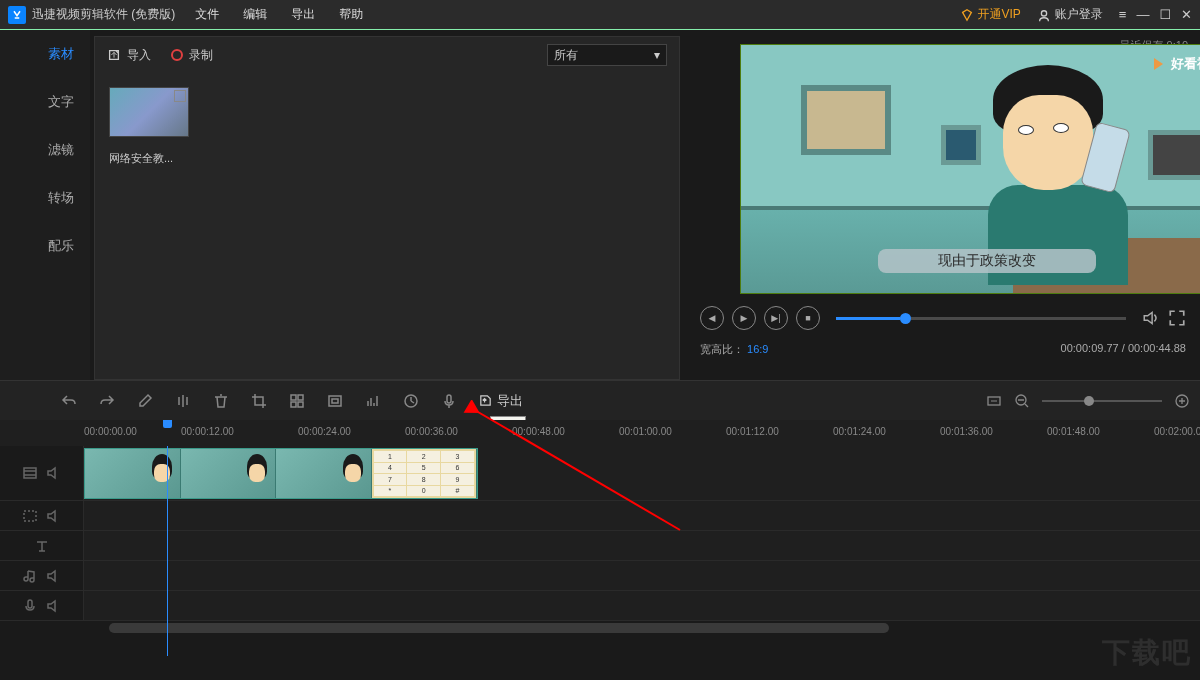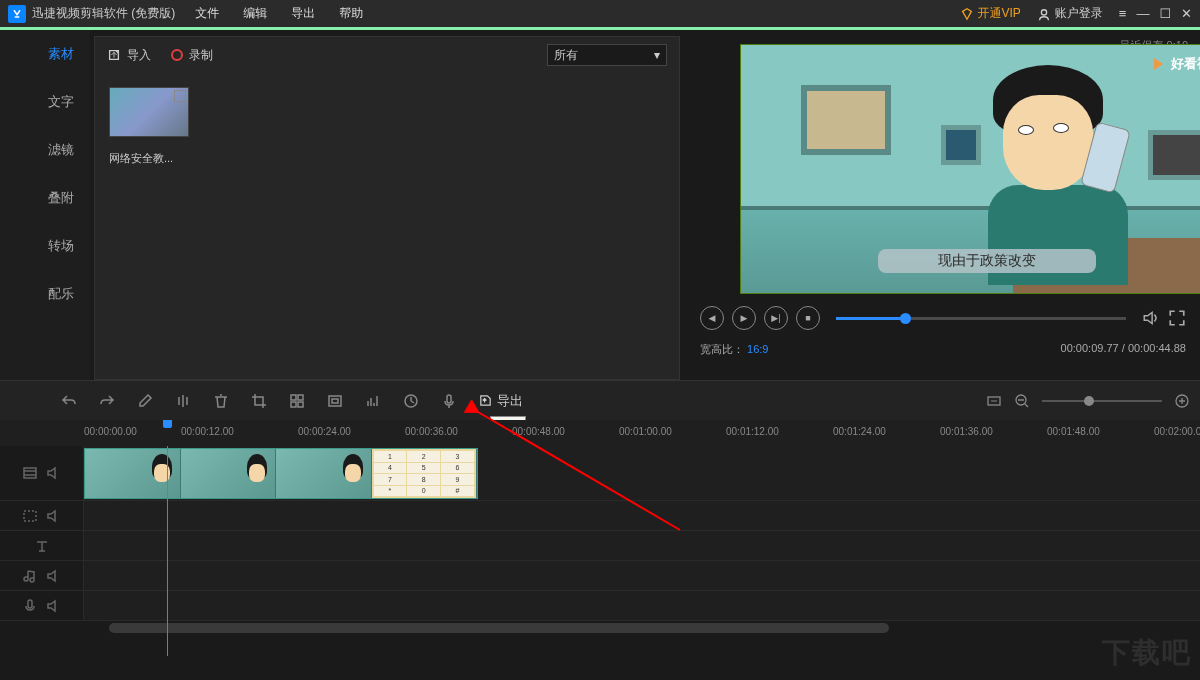--- a/index.html
+++ b/index.html
@@ -1,17 +1,17 @@
 <!DOCTYPE html>
 <html><head>
 <meta charset="utf-8">
 <style>
 * { margin: 0; padding: 0; box-sizing: border-box; font-family: "Microsoft YaHei", sans-serif; }
 body { background: #1a1a1a; color: #ccc; width: 1200px; height: 680px; overflow: hidden; position: relative; font-size: 12px; }
-.titlebar { height: 30px; background: #2b2b2b; display: flex; align-items: center; padding: 0 8px; border-bottom: 3px solid #86efac; }
+.titlebar { height: 30px; background: #2b2b2b; display: flex; align-items: center; padding: 0 8px; border-bottom: 1px solid #86efac; }
 .app-logo { width: 18px; height: 18px; background: #0a84ff; display: flex; align-items: center; justify-content: center; border-radius: 2px; margin-right: 6px; }
 .app-title { font-size: 12px; color: #ccc; }
 .menu-items { display: flex; margin-left: 20px; gap: 24px; }
 .menu-item { font-size: 12px; color: #ddd; cursor: pointer; }
 .titlebar-right { margin-left: auto; display: flex; align-items: center; gap: 16px; }
 .vip-btn { color: #f0a020; display: flex; align-items: center; gap: 4px; }
 .acct { color: #ccc; display: flex; align-items: flex-end; gap: 4px; }
 .win-ctrl { display: flex; gap: 10px; color: #ccc; font-size: 13px; }
 .win-ctrl span { cursor: pointer; }
 .upper { display: flex; height: 350px; }
@@ -123,21 +123,20 @@
       <span>✕</span>
     </div>
   </div>
 </div>
 
 <div class="upper">
   <div class="left-tabs">
     <div class="tab active">素材</div>
     <div class="tab">文字</div>
     <div class="tab">滤镜</div>
-    <div class="tab">叠附</div>
     <div class="tab">转场</div>
     <div class="tab">配乐</div>
   </div>
 
   <div class="media-panel">
     <div class="media-toolbar">
       <span class="tb-btn">
         <svg width="14" height="14" viewBox="0 0 16 16">
             <path d="M3 3 L13 3 L13 13 L3 13 Z M10 3 L13 6" fill="none" stroke="#ccc" stroke-width="1.5"></path>
             <path d="M5 8 L8 5 M8 5 L11 8 M8 5 L8 11" fill="none" stroke="#ccc"></path>

